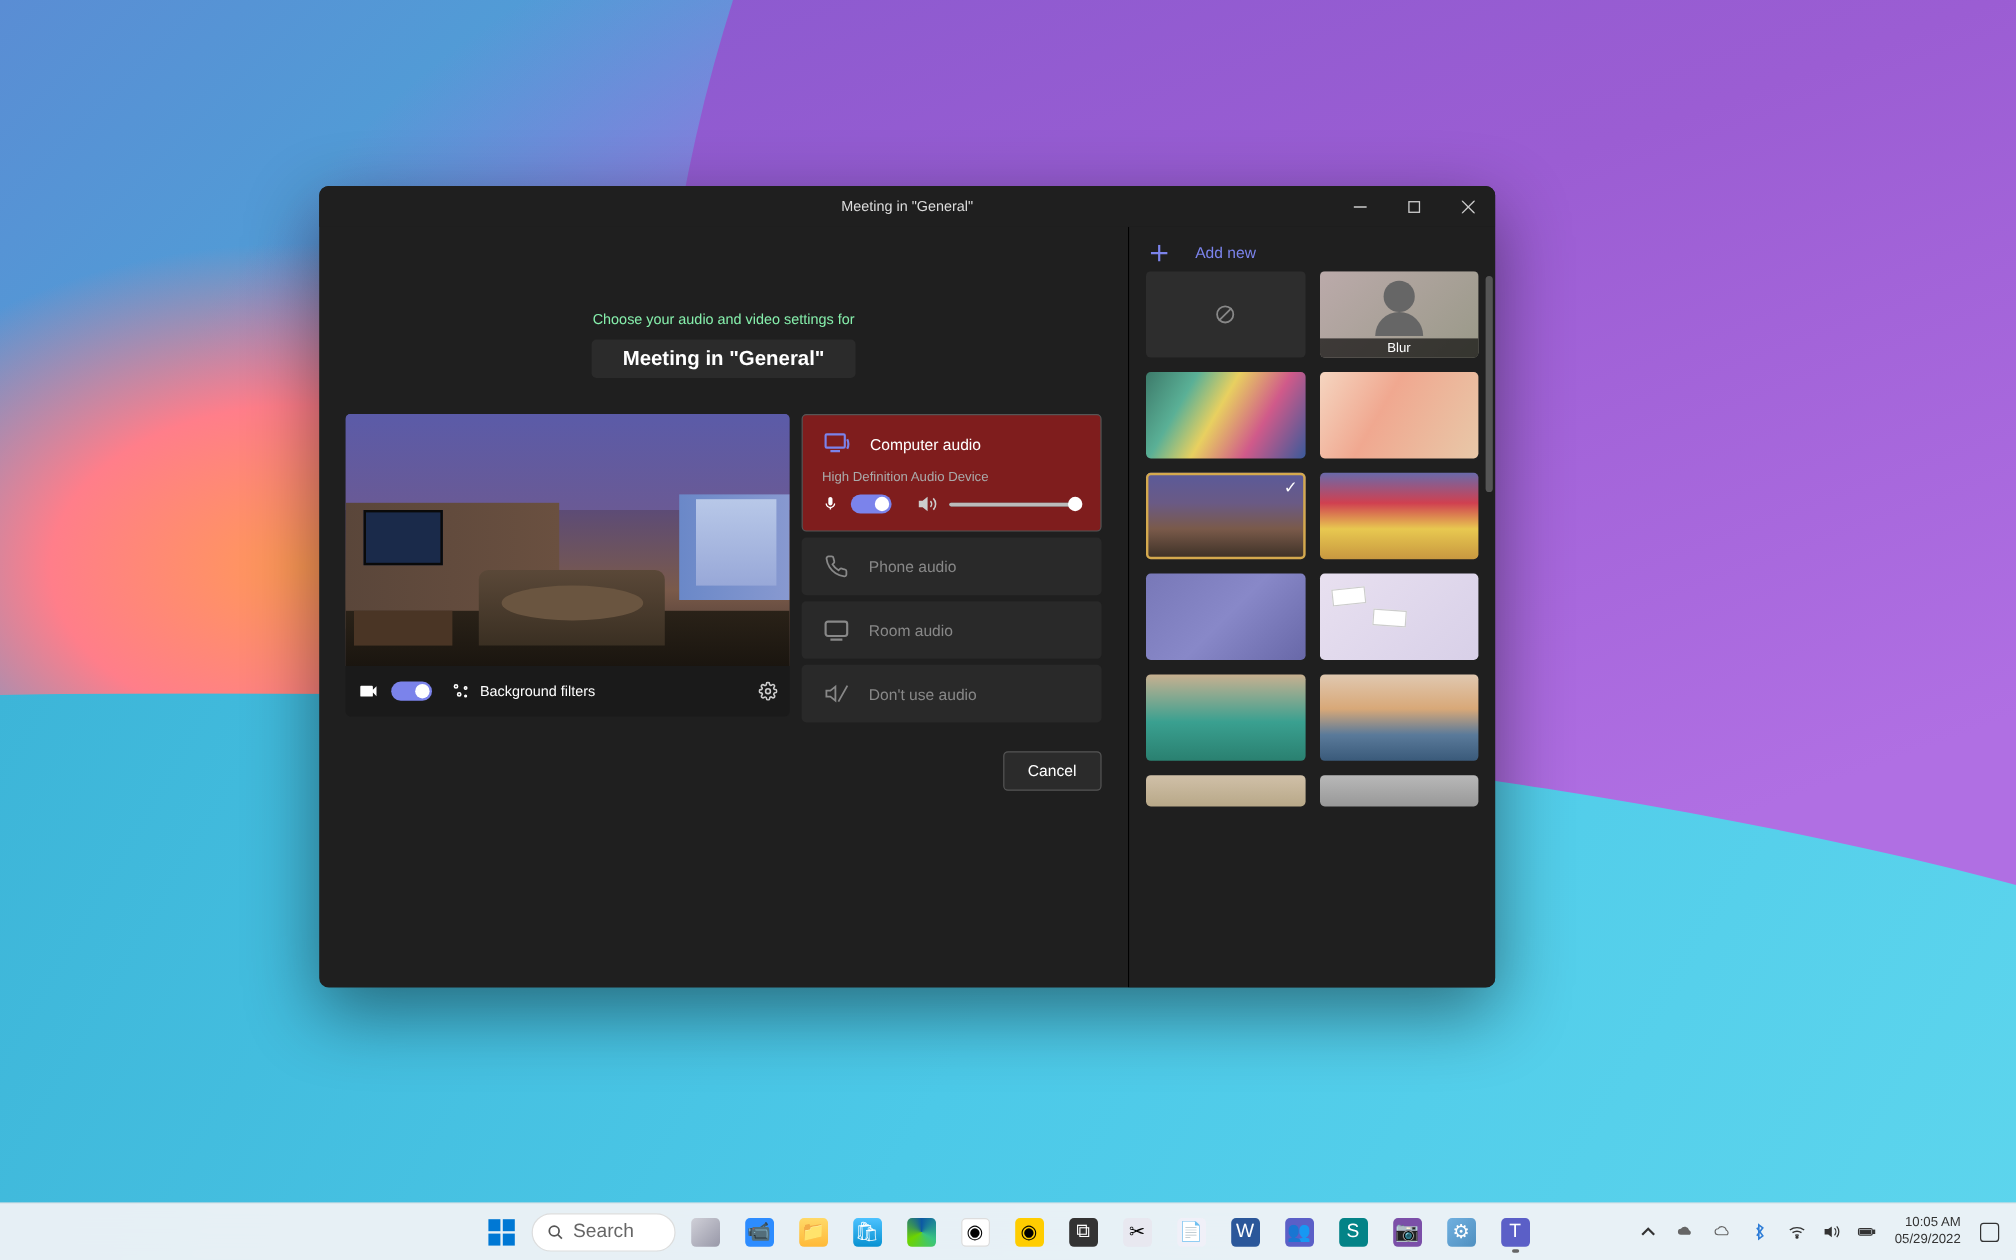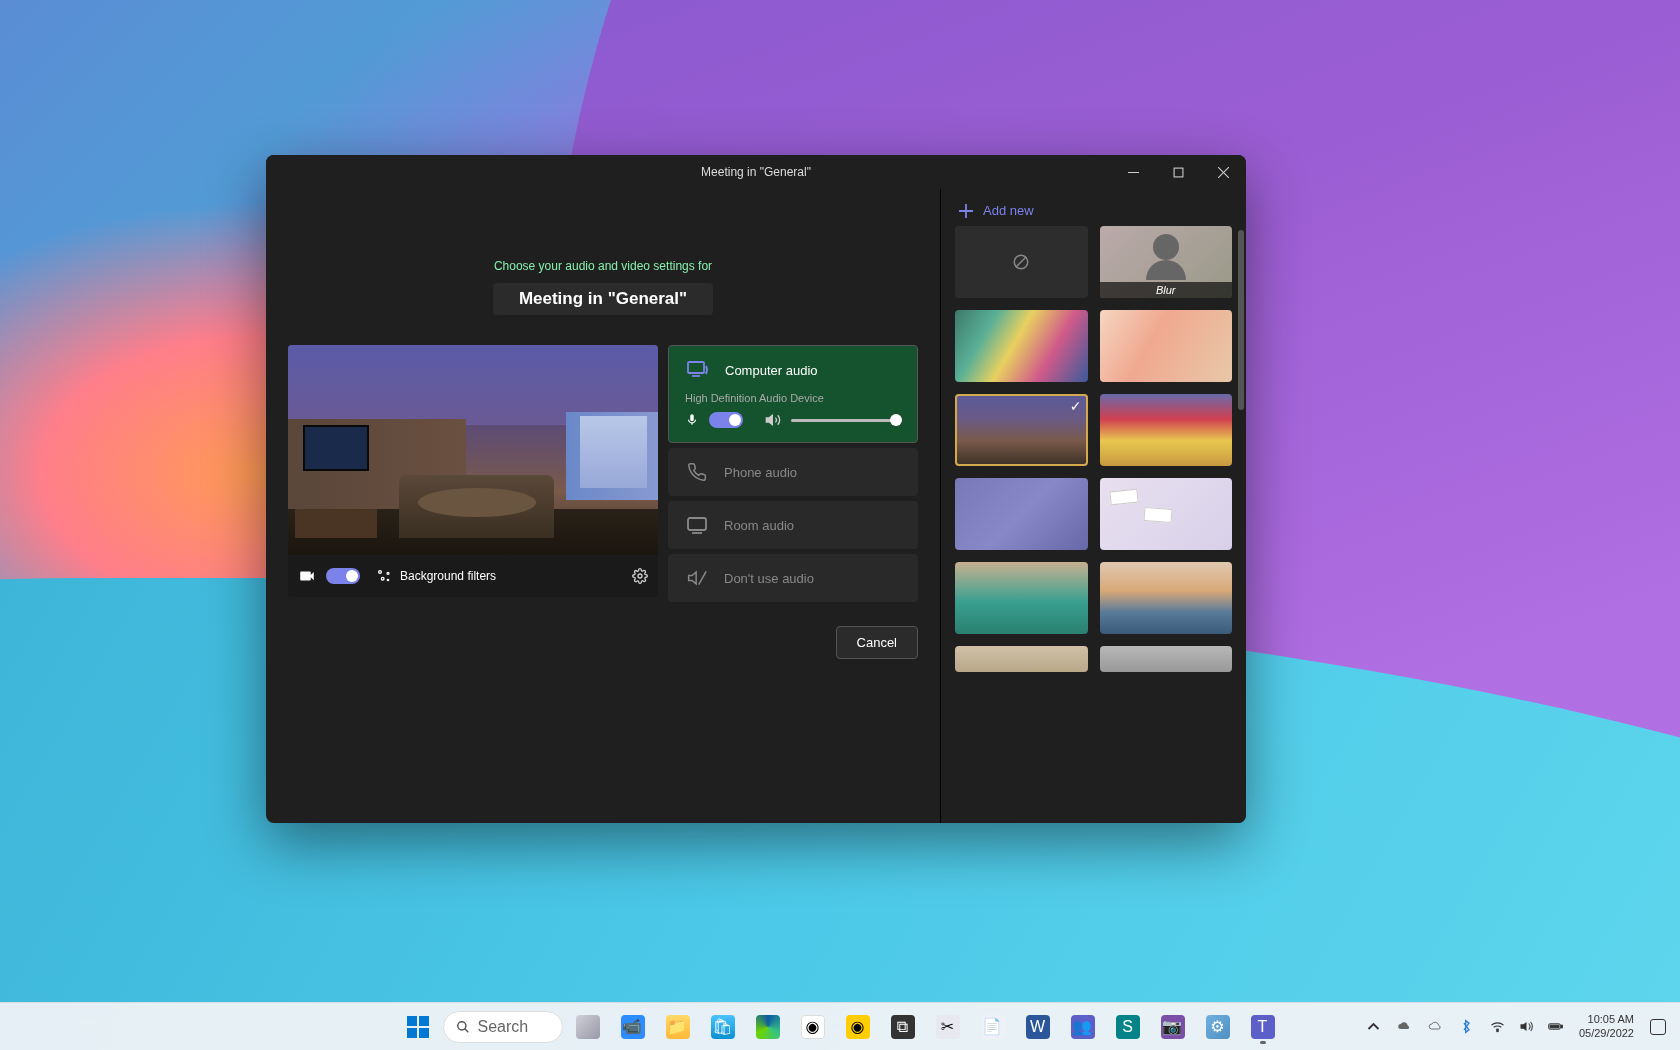--- a/index.html
+++ b/index.html
@@ -60,21 +60,21 @@
 .preview-toolbar { background:#1a1a1a; height:42px; display:flex; align-items:center; padding:0 10px; gap:10px; border-radius:0 0 4px 4px; }
 .cam-icon { color:#fff; width:18px; height:18px; }
 .toggle { width:34px; height:16px; background:#7b83eb; border-radius:10px; position:relative; cursor:pointer; }
 .toggle::after { content:''; position:absolute; right:2px; top:2px; width:12px; height:12px; background:#fff; border-radius:50%; }
 .bg-filters-btn { display:flex; align-items:center; gap:8px; color:#fff; font-size:12px; margin-left:6px; cursor:pointer; }
 .bg-filters-icon { width:16px; height:16px; }
 .gear-btn { margin-left:auto; color:#ccc; cursor:pointer; }
 
 .audio-col { flex:1; display:flex; flex-direction:column; gap:5px; }
 .audio-card { background:#292929; border-radius:4px; padding:14px 16px; }
-.audio-card.selected { border:1px solid #555; background:#14532d; }
+.audio-card.selected { border:1px solid #555; background:#7f1d1d; }
 .audio-option-head { display:flex; align-items:center; gap:14px; }
 .audio-icon-box { width:26px; display:flex; justify-content:center; }
 .audio-icon { color:#7b83eb; width:24px; height:20px; }
 .audio-option-head.muted .audio-icon, .audio-card:not(.selected) .audio-icon { color:#888; }
 .audio-label { color:#fff; font-size:13px; font-weight:500; }
 .audio-card:not(.selected) .audio-label { color:#888; }
 .audio-sub { color:#aaa; font-size:11px; margin-top:12px; margin-bottom:8px; }
 .audio-controls { display:flex; align-items:center; gap:10px; }
 .mic-icon { color:#fff; width:14px; height:14px; }
 .mic-toggle { width:34px; height:16px; background:#7b83eb; border-radius:10px; position:relative; cursor:pointer; }
@@ -85,28 +85,28 @@
 .volume-thumb { position:absolute; right:-6px; top:-5px; width:12px; height:12px; background:#fff; border-radius:50%; }
 
 .join-row { display:flex; gap:10px; margin-top:24px; width:630px; justify-content:flex-end; }
 .btn-cancel { background:#2b2b2b; border:1px solid #555; color:#fff; padding:8px 20px; border-radius:4px; font-size:13px; cursor:pointer; }
 
 
 .side-panel { width:305px; background:#1f1f1f; display:flex; flex-direction:column; }
 .panel-header { display:flex; align-items:center; justify-content:space-between; padding:14px 18px 10px; border-bottom:1px solid #000; }
 .panel-title { color:#fff; font-size:15px; font-weight:600; }
 .panel-close { color:#ccc; cursor:pointer; width:14px; height:14px; }
-.add-new { display:flex; align-items:center; gap:10px; color:#7b83eb; font-size:13px; padding:14px 18px 8px; cursor:pointer; }
+.add-new { display:flex; align-items:center; gap:23px; color:#7b83eb; font-size:13px; padding:14px 18px 8px; cursor:pointer; }
 .add-new svg { width:14px; height:14px; }
 .bg-grid-wrap { flex:1; overflow-y:hidden; position:relative; padding:0 14px 14px; }
 .bg-grid { display:grid; grid-template-columns:1fr 1fr; gap:12px; }
 .bg-item { height:72px; border-radius:4px; overflow:hidden; position:relative; cursor:pointer; background:#333; }
 .bg-item.none { background:#2d2d2d; display:flex; align-items:center; justify-content:center; }
 .bg-item.none svg { color:#888; width:18px; height:18px; }
-.bg-item.blur { background:linear-gradient(135deg,#baa,#998); display:flex; align-items:flex-end; justify-content:center;font-style:italic; }
+.bg-item.blur { background:linear-gradient(135deg,#baa,#998); display:flex; align-items:flex-end; justify-content:center; }
 .blur-avatar { position:absolute; top:8px; left:50%; transform:translateX(-50%); width:26px; height:26px; background:#666; border-radius:50%; }
 .blur-body { position:absolute; bottom:18px; left:50%; transform:translateX(-50%); width:40px; height:20px; background:#666; border-radius:20px 20px 0 0; }
 .bg-label { background:rgba(0,0,0,0.65); color:#fff; font-size:11px; padding:2px 0; text-align:center; width:100%; position:absolute; bottom:0; }
 .bg-item.selected { outline:2px solid #d4a94e; outline-offset:-2px; }
 .selected-check { position:absolute; top:4px; right:6px; color:#fff; font-size:14px; }
 .abstract1 { background:linear-gradient(120deg,#3d7a6a 0%,#5ab096 25%,#e8d060 45%,#d05a8a 70%,#3a5a9a 100%); }
 .abstract2 { background:linear-gradient(120deg,#f5d5c0 0%,#f0a890 40%,#e8c8a8 100%); }
 .room1 { background:linear-gradient(180deg,#5a5a9a 0%,#6a5a85 35%,#7a5a4a 65%,#3a2f25 100%); }
 .room2 { background:linear-gradient(180deg,#6a6aaa 0%,#d04050 35%,#e8c850 65%,#c89840 100%); }
 .abstract3 { background:linear-gradient(135deg,#7878b8 0%,#8888c8 50%,#6868a8 100%); }

